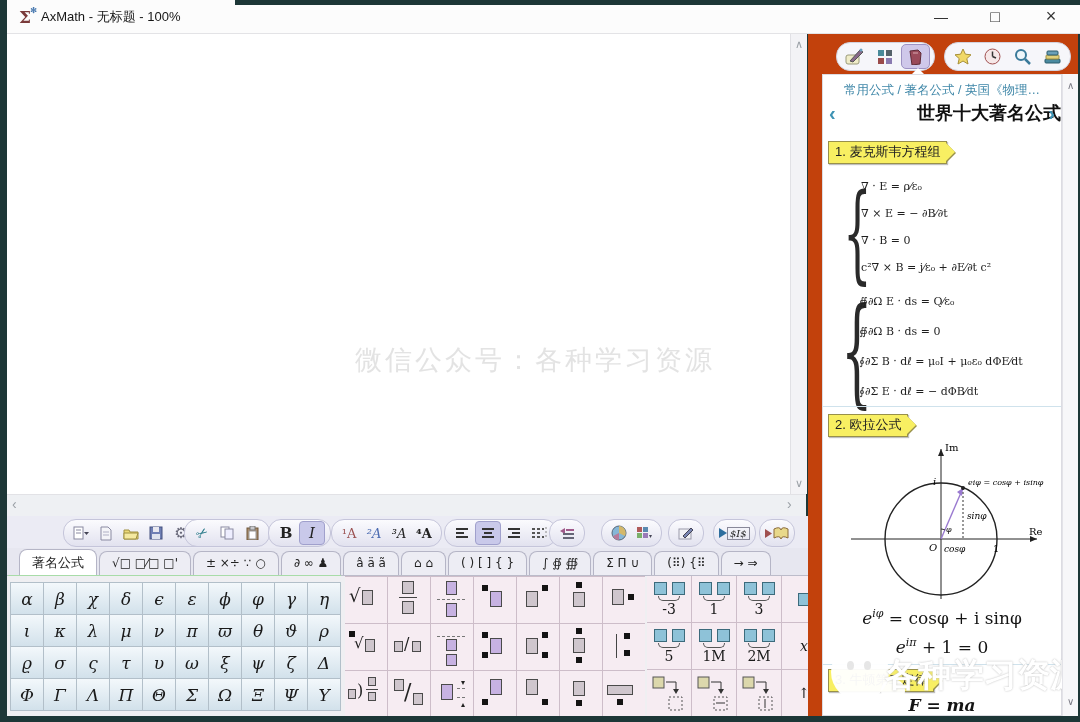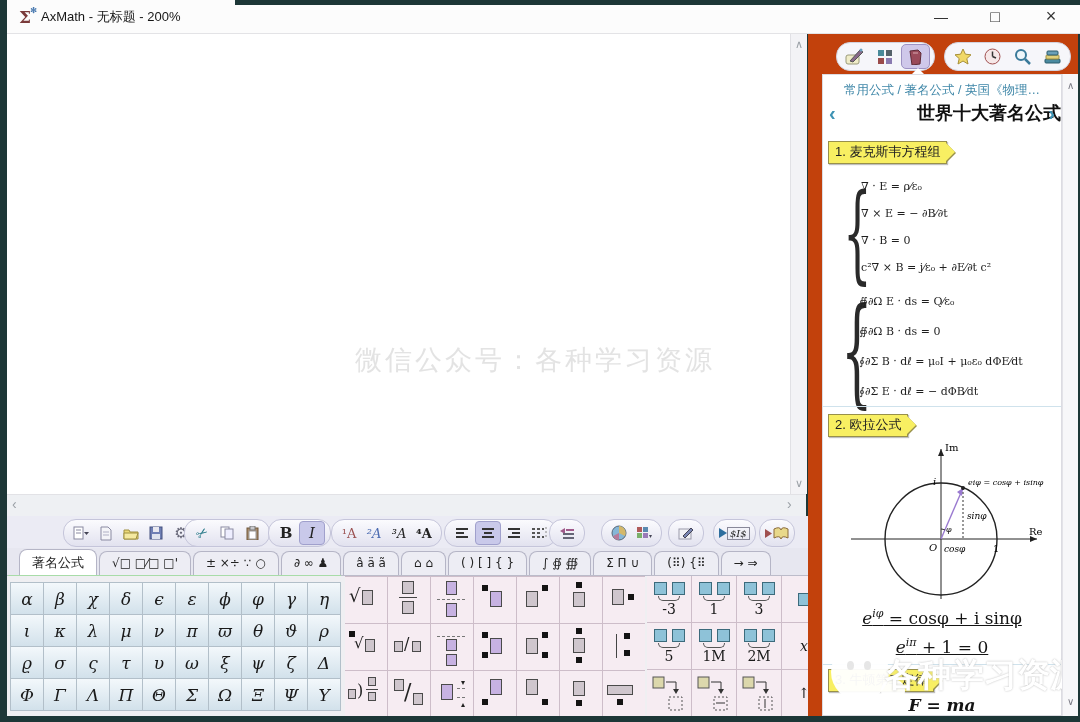--- a/index.html
+++ b/index.html
@@ -69,36 +69,36 @@
   .crumb{position:absolute;left:0;top:7px;width:100%;text-align:center;font-size:12.5px;color:#3f87a8;white-space:nowrap;overflow:hidden;}
   .navrow{position:absolute;left:0;top:24px;width:100%;height:28px;}
   .navarr{position:absolute;top:0;font-size:20px;font-weight:bold;color:#3f93b4;line-height:28px;}
   .navtitle{position:absolute;left:0;top:0;width:100%;text-align:right;font-size:18px;font-weight:bold;color:#111;line-height:28px;}
   .ylabel{position:absolute;background:#f8ef62;border:1px solid #98904a;font-size:13px;color:#222;padding:1px 6px 2px 6px;white-space:nowrap;box-shadow:1px 1px 1px rgba(0,0,0,.25);}
   .ylabel::after{content:"";position:absolute;right:-9px;top:1px;border-top:9px solid transparent;border-bottom:9px solid transparent;border-left:9px solid #f8ef62;filter:drop-shadow(1px 1px 0 #98904a);}
   .brace{position:absolute;font-family:"DejaVu Serif",serif;color:#2a2a2a;transform-origin:left top;}
   .eqs{position:absolute;font-family:"DejaVu Serif","DejaVu Sans",serif;color:#1f1f1f;font-size:11px;}
   .eqs .eq{white-space:nowrap;}
   .sep{position:absolute;left:0;width:238px;height:1px;background:#cfe2ec;}
-  .ef{position:absolute;left:0;width:100%;text-align:center;font-family:"DejaVu Serif",serif;font-size:17px;color:#141414;text-decoration:underline;}
+  .ef{position:absolute;left:0;width:100%;text-align:center;font-family:"DejaVu Serif",serif;font-size:17px;color:#141414;}
   .ef sup{font-size:11px;}
   .newton{position:absolute;left:0;width:100%;text-align:center;font-family:"DejaVu Serif",serif;font-style:italic;font-weight:bold;font-size:17px;color:#141414;}
   .wmc{position:absolute;border-radius:50%;background:rgba(255,255,255,.96);}
   .wmtext{position:absolute;font-size:33px;font-weight:bold;color:#fff;white-space:nowrap;text-shadow:0 0 2px #b8b8b8;}
   .parr{position:absolute;color:#7a7a84;font-size:10px;}
   svg text{font-family:"DejaVu Serif",serif;}
 </style>
 </head>
 <body>
 
 <div class="screen">
 
   <div class="titlebar">
     <span class="logo">Σ<i>✻</i></span>
-    <span class="title-text">AxMath - 无标题 - 200%</span>
+    <span class="title-text">AxMath - 无标题 - 100%</span>
   </div>
   <div class="wctl" style="left:918px;">—</div>
   <div class="wctl" style="left:972px;font-size:16px;">□</div>
   <div class="wctl" style="left:1028px;font-size:18px;">×</div>
 
   <div class="canvas">
     <div class="canvas-wm">微信公众号：各种学习资源</div>
   </div>
   <div class="vscroll">
     <span class="sarrow" style="left:4px;top:5px;">∧</span>

